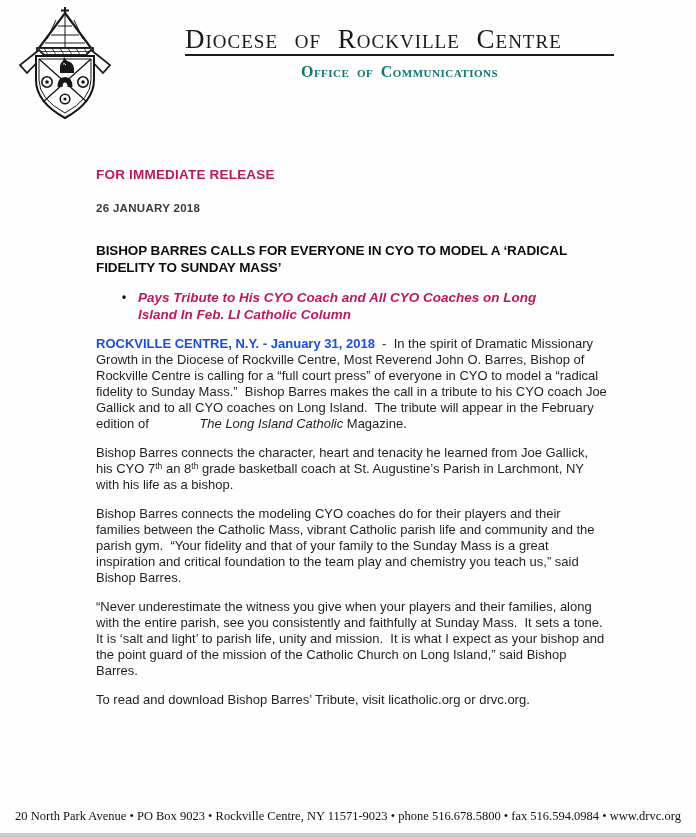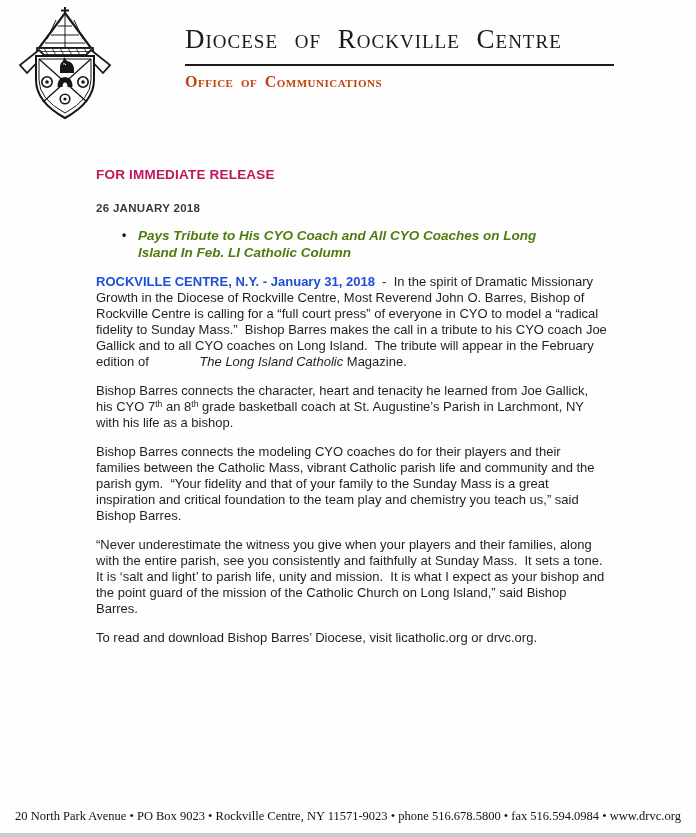--- a/index.html
+++ b/index.html
@@ -8,41 +8,41 @@
     font-family:"Liberation Sans","DejaVu Sans",sans-serif; overflow:hidden;
     color:#1f1f1f;
   }
   
   .crest { position:absolute; left:14px; top:6px; }
   .masthead { position:absolute; left:185px; top:24px; width:429px; }
   .masthead-title {
     font-family:"Liberation Serif","DejaVu Serif",serif;
     font-variant:small-caps; font-size:27px; line-height:1.12;
     letter-spacing:1px; word-spacing:9px; color:#191919;
-    white-space:nowrap; padding-bottom:10px; border-bottom:2px solid #1c1c1c;
+    white-space:nowrap; padding-bottom:0; border-bottom:2px solid #1c1c1c;
   }
   .masthead-subtitle {
-    margin-top:7px; 
+    margin-top:7px; text-align:center;
     font-family:"Liberation Serif","DejaVu Serif",serif;
     font-variant:small-caps; font-weight:600; font-size:16px;
-    letter-spacing:0.5px; word-spacing:3px; color:#c2410c;
+    letter-spacing:0.5px; word-spacing:3px; color:#0f766e;
   }
   
   .content { position:absolute; left:96px; top:167px; width:512px; }
   .release-label { font-size:13.5px; font-weight:700; letter-spacing:0.2px; color:#be185d; }
   .release-date  { margin-top:20px; font-size:11.5px; font-weight:700; letter-spacing:0.3px; color:#3a3a3a; }
   .headline {
     margin:28px 0 0 0; font-size:13.5px; line-height:17px; font-weight:700;
     letter-spacing:-0.1px; color:#0c0c0c;
   }
   .bullet-row { margin-top:13px; display:flex; }
   .bullet-marker { flex:none; margin-left:26px; width:16px; font-size:12px; font-weight:700; color:#111; padding-top:1px; }
   .bullet-text {
     font-weight:700; font-style:italic; font-size:13.5px; line-height:17px;
-    max-width:400px; color:#4d7c0f;
+    max-width:400px; color:#be185d;
   }
   .para { margin:13px 0 0 0; font-size:13px; line-height:16px; white-space:pre-wrap; color:#1f1f1f; }
   .para .b { font-weight:700; color:#1d4ed8; }
   .para i { font-style:italic;margin-left:47px; }
   .para sup { font-size:8.5px; line-height:0; vertical-align:4px; }
   
   .footer {
     position:absolute; left:0; right:0; bottom:13px; text-align:center;
     font-family:"Liberation Serif","DejaVu Serif",serif; font-size:12.5px; color:#111;
   }
@@ -88,34 +88,35 @@
 
   <div class="masthead">
     <div class="masthead-title">Diocese of Rockville Centre</div>
     <div class="masthead-subtitle">Office of Communications</div>
   </div>
 
   <div class="content">
     <div class="release-label">FOR IMMEDIATE RELEASE</div>
     <div class="release-date">26 JANUARY 2018</div>
 
+    <h1 class="headline">BISHOP BARRES CALLS FOR EVERYONE IN CYO TO MODEL A ‘RADICAL FIDELITY TO SUNDAY MASS’</h1>
 
     <div class="bullet-row">
       <span class="bullet-marker">•</span>
       <div class="bullet-text">Pays Tribute to His CYO Coach and All CYO Coaches on Long Island In Feb. LI Catholic Column</div>
     </div>
 
     <p class="para"><span class="b">ROCKVILLE CENTRE, N.Y. - January 31, 2018</span><span>  -  </span><span>In the spirit of Dramatic Missionary Growth in the Diocese of Rockville Centre, Most Reverend John O. Barres, Bishop of Rockville Centre is calling for a “full court press” of everyone in CYO to model a “radical fidelity to Sunday Mass.”  Bishop Barres makes the call in a tribute to his CYO coach Joe Gallick and to all CYO coaches on Long Island.  The tribute will appear in the February edition of </span><i>The Long Island Catholic</i><span> Magazine.</span></p>
 
 
     <p class="para"><span>Bishop Barres connects the character, heart and tenacity he learned from Joe Gallick, his CYO 7</span><sup>th</sup><span> an 8</span><sup>th</sup><span> grade basketball coach at St. Augustine’s Parish in Larchmont, NY with his life as a bishop.</span></p>
 
     <p class="para">Bishop Barres connects the modeling CYO coaches do for their players and their families between the Catholic Mass, vibrant Catholic parish life and community and the parish gym.  “Your fidelity and that of your family to the Sunday Mass is a great inspiration and critical foundation to the team play and chemistry you teach us,” said Bishop Barres.</p>
 
     <p class="para">“Never underestimate the witness you give when your players and their families, along with the entire parish, see you consistently and faithfully at Sunday Mass.  It sets a tone.  It is ‘salt and light’ to parish life, unity and mission.  It is what I expect as your bishop and the point guard of the mission of the Catholic Church on Long Island,” said Bishop Barres.</p>
 
-    <p class="para">To read and download Bishop Barres’ Diocese, visit licatholic.org or drvc.org.</p>
+    <p class="para">To read and download Bishop Barres’ Tribute, visit licatholic.org or drvc.org.</p>
   </div>
 
   <div class="footer">20 North Park Avenue • PO Box 9023 • Rockville Centre, NY 11571-9023 • phone 516.678.5800 • fax 516.594.0984 • www.drvc.org</div>
   <div class="bottom-edge"></div>
 
 </div>
 
 </body></html>

